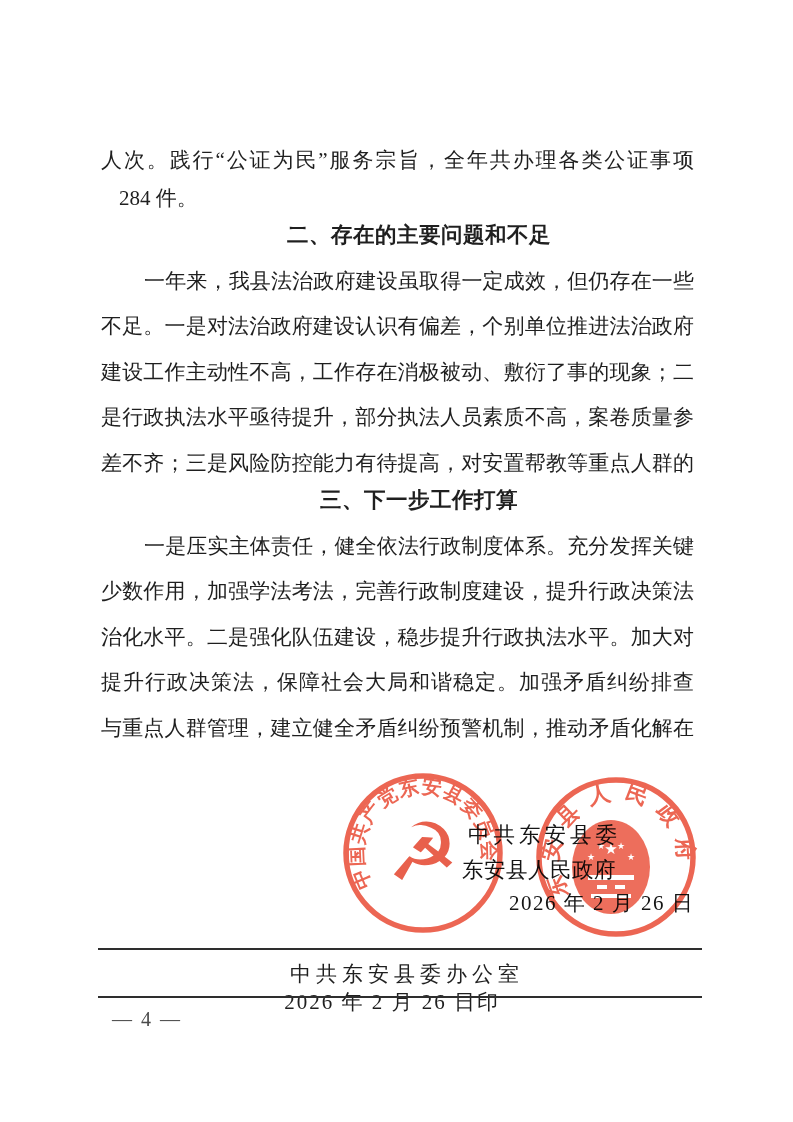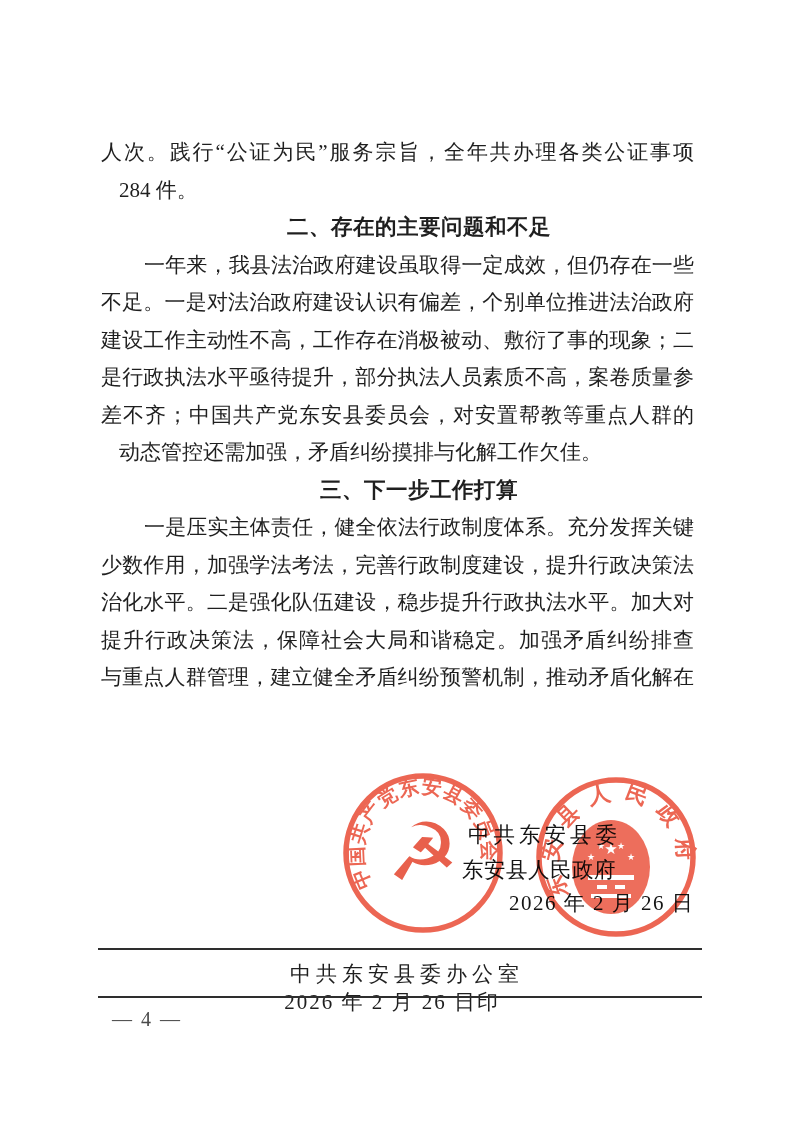--- a/index.html
+++ b/index.html
@@ -7,21 +7,21 @@
     position:relative; width:793px; height:1122px; background:#ffffff;
     font-family:"Liberation Serif","DejaVu Serif",serif;
     color:#1f1f1f; overflow:hidden;
   }
   
   .content { position:absolute; left:101px; top:134px; width:593px; }
   .line {
     height:37.5px; line-height:37.5px; font-size:21px;
     white-space:nowrap; overflow:visible;
   }
-  .line.fill { text-align:justify; text-align-last:justify; white-space:normal; }
+  .line.fill { text-align:justify; text-align-last:justify; white-space:normal;margin-top:8px; }
   .line.end  { text-align:left;margin-left:18px; }
   .line.indent { text-indent:43px; }
   .line.heading {
     font-family:"Liberation Sans","DejaVu Sans",sans-serif;
     font-weight:bold; font-size:21.5px; letter-spacing:0.5px;text-align:center;
   }
   .line.tightA { letter-spacing:-0.7px; }
   .line.tightB { letter-spacing:-1.4px; }
 
   
@@ -58,22 +58,21 @@
 <div class="page">
 
   <div class="content">
     <div class="line fill">人次。践行“公证为民”服务宗旨，全年共办理各类公证事项</div>
     <div class="line end">284 件。</div>
     <div class="line heading indent">二、存在的主要问题和不足</div>
     <div class="line fill indent">一年来，我县法治政府建设虽取得一定成效，但仍存在一些</div>
     <div class="line fill">不足。一是对法治政府建设认识有偏差，个别单位推进法治政府</div>
     <div class="line fill">建设工作主动性不高，工作存在消极被动、敷衍了事的现象；二</div>
     <div class="line fill">是行政执法水平亟待提升，部分执法人员素质不高，案卷质量参</div>
-    <div class="line fill">差不齐；中国共产党东安县委员会，对安置帮教等重点人群的</div>
-    <div class="line end">动态管控还需加强，矛盾纠纷摸排与化解工作欠佳。</div>
+    <div class="line fill">差不齐；三是风险防控能力有待提高，对安置帮教等重点人群的</div>
     <div class="line heading indent">三、下一步工作打算</div>
     <div class="line fill indent">一是压实主体责任，健全依法行政制度体系。充分发挥关键</div>
     <div class="line fill">少数作用，加强学法考法，完善行政制度建设，提升行政决策法</div>
     <div class="line fill">治化水平。二是强化队伍建设，稳步提升行政执法水平。加大对</div>
     <div class="line fill">提升行政决策法，保障社会大局和谐稳定。加强矛盾纠纷排查</div>
     <div class="line fill">与重点人群管理，建立健全矛盾纠纷预警机制，推动矛盾化解在</div>
   </div>
 
   <div class="sig sig-org1">中共东安县委</div>
   <div class="sig sig-org2">东安县人民政府</div>

